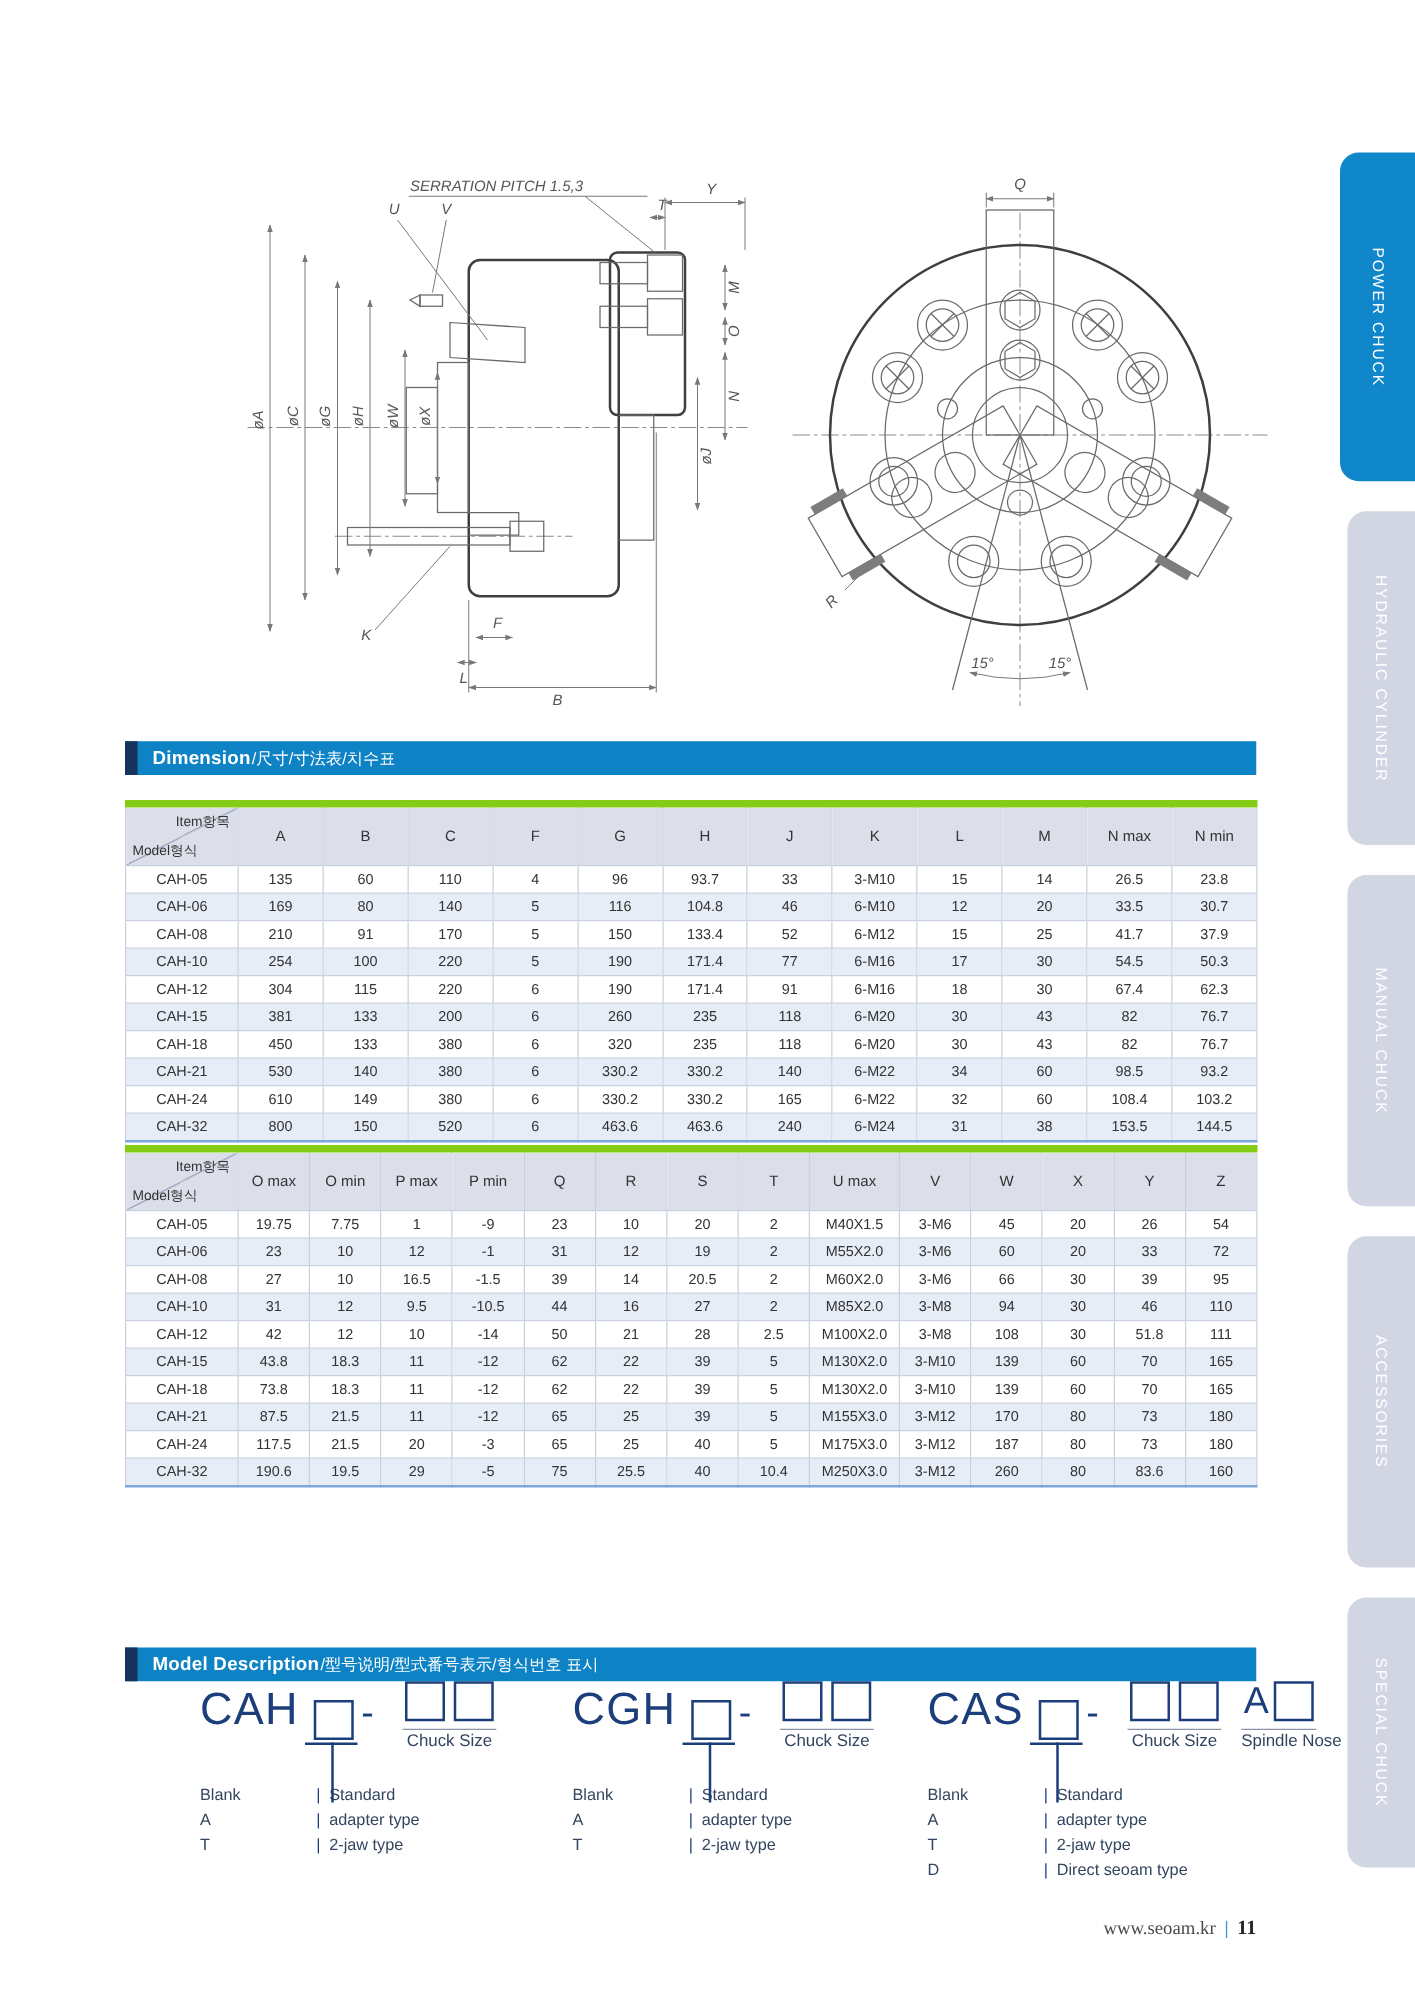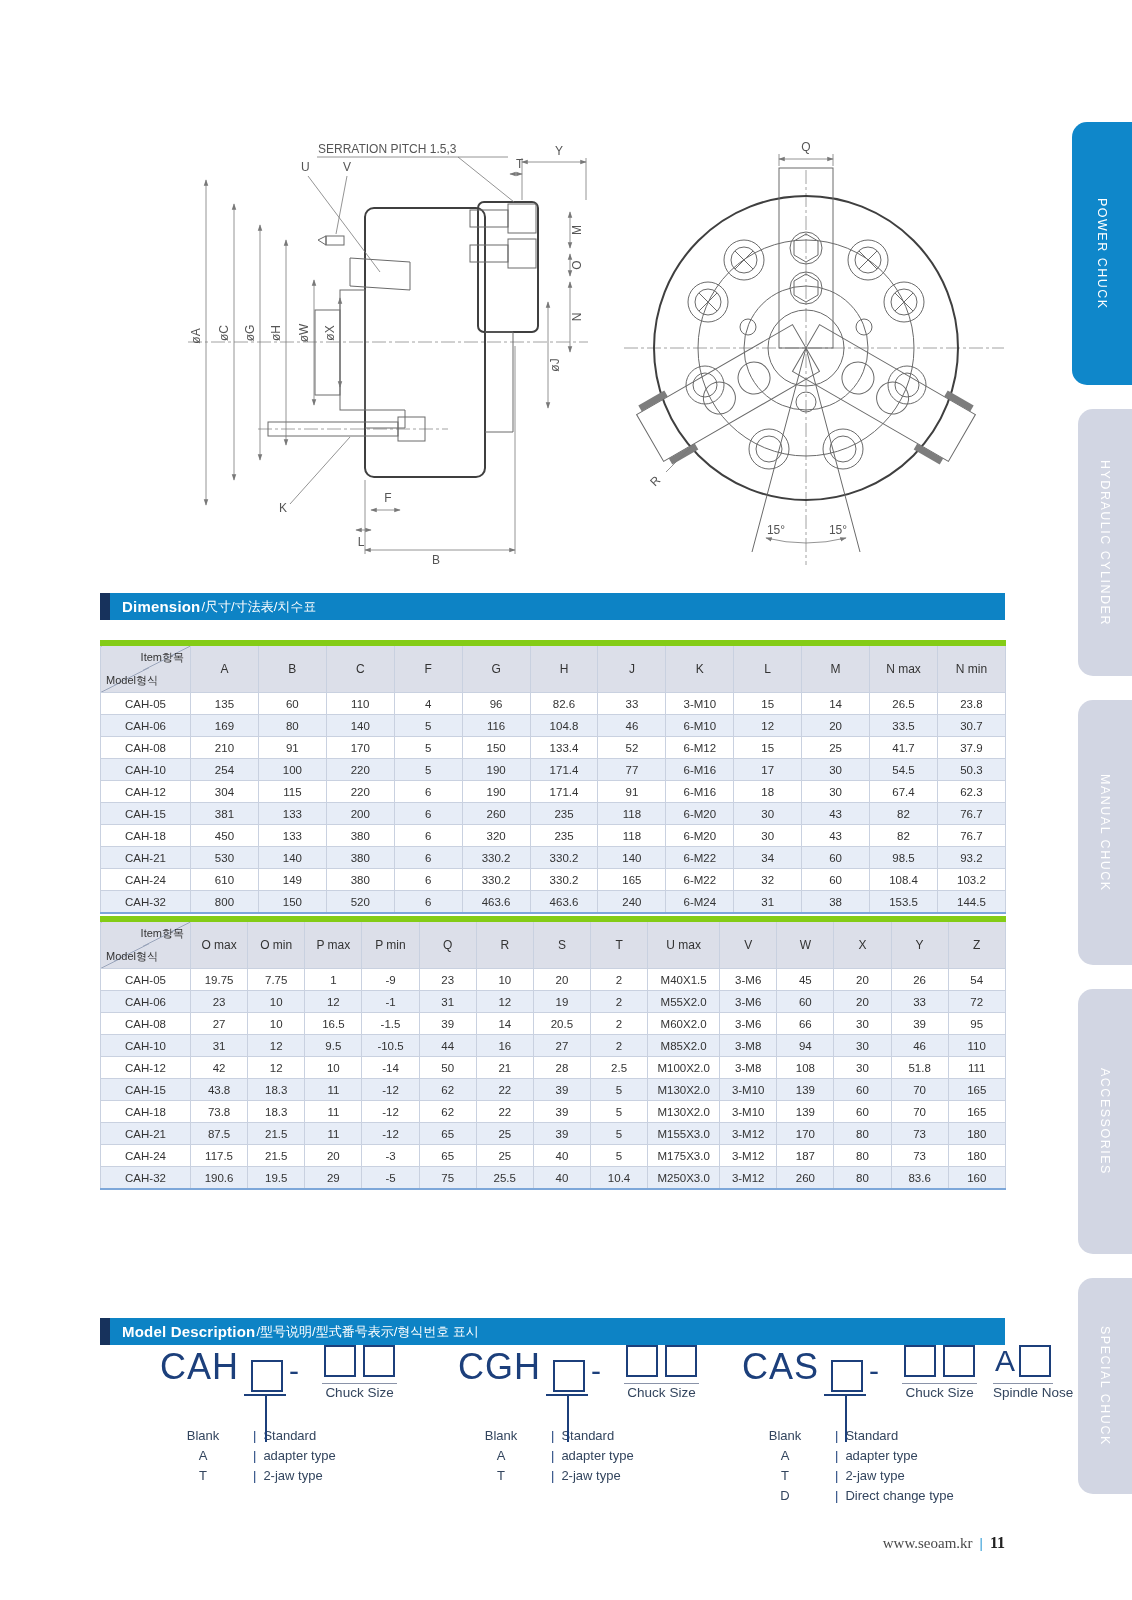--- a/index.html
+++ b/index.html
@@ -5,21 +5,21 @@
   html,body{margin:0;padding:0;background:#e8e8e8;}
   .page{position:relative;width:1132px;height:1600px;background:#ffffff;margin:0 auto;
         font-family:"Liberation Sans",sans-serif;overflow:hidden;}
   
   .sec-bar{position:absolute;left:100px;width:905px;height:27px;background:#0d83c5;
            display:flex;align-items:center;color:#fff;}
   .sec-accent{width:10px;height:27px;background:#17325c;margin-right:12px;flex:0 0 auto;}
   .sec-title{font-size:15px;font-weight:bold;letter-spacing:0.2px;}
   .sec-sub{font-size:13px;margin-left:1px;}
   
-  .drawing-area{position:absolute;left:118px;top:140px;width:900px;height:435px;}
+  .drawing-area{position:absolute;left:128px;top:140px;width:900px;height:435px;font-style:italic;}
   .drawing-area svg{position:absolute;top:0;}
   svg text{font-family:"Liberation Sans",sans-serif;fill:#555;font-size:12px;}
   .thick{stroke:#3f3f3f;stroke-width:2;fill:none;}
   .thin{stroke:#6a6a6a;stroke-width:1;fill:none;}
   .dim{stroke:#787878;stroke-width:0.8;fill:none;}
   .cl{stroke:#8a8a8a;stroke-width:0.8;fill:none;stroke-dasharray:14 3 3 3;}
   .hatch{fill:#7d7d7d;}
   
   .dim-table{position:absolute;left:100px;width:905px;border-collapse:collapse;table-layout:fixed;
              font-size:11.5px;color:#333;}
@@ -44,21 +44,21 @@
   .stem-v{position:absolute;left:14px;top:34px;height:48px;border-left:2px solid #1c3f7b;}
   .diag-dash{font-size:30px;margin:0 7px 0 10px;color:#1c3f7b;}
   .chuck-group{position:relative;display:inline-block;padding-bottom:4px;margin-left:16px;}
   .chuck-group .boxes{display:flex;gap:7px;padding:0 2px 6px 2px;border-bottom:1.5px solid #8a93a8;}
   .grp-label{position:absolute;top:40px;left:0;right:0;text-align:center;font-size:13.5px;color:#33455e;white-space:nowrap;}
   .spindle-group{position:relative;display:inline-block;margin-left:16px;padding-bottom:4px;}
   .spindle-group .boxes{display:flex;align-items:center;gap:4px;padding:0 2px 6px 2px;border-bottom:1.5px solid #8a93a8;}
   .sp-prefix{font-size:30px;color:#1c3f7b;line-height:28px;}
   .diag-options{margin-top:38px;margin-left:0;font-size:13px;color:#33455e;line-height:20px;}
   .opt{display:flex;}
-  .opt-code{width:86px;text-align:center;color:#33455e;}
+  .opt-code{width:86px;text-align:left;color:#33455e;}
   .opt-sep{margin:0 7px;color:#1c3f7b;}
   .opt-desc{color:#33455e;}
   
   .footer{position:absolute;right:127px;top:1534px;font-family:"Liberation Serif",serif;
           font-size:15px;color:#4a4a4a;display:flex;align-items:baseline;gap:7px;}
   .footer .pg-sep{color:#2e9bd6;font-weight:bold;}
   .footer .pg-num{font-weight:bold;color:#222;font-size:16px;}
   
   .sidebar{position:absolute;right:0;top:0;width:62px;height:1600px;display:flex;flex-direction:column;
            align-items:flex-end;padding-top:122px;box-sizing:border-box;}
@@ -316,21 +316,21 @@
         </tr>
       </thead>
       <tbody>
         <tr>
           <td>CAH-05</td>
           <td>135</td>
           <td>60</td>
           <td>110</td>
           <td>4</td>
           <td>96</td>
-          <td>82.6</td>
+          <td>93.7</td>
           <td>33</td>
           <td>3-M10</td>
           <td>15</td>
           <td>14</td>
           <td>26.5</td>
           <td>23.8</td>
         </tr>
         <tr>
           <td>CAH-06</td>
           <td>169</td>
@@ -785,21 +785,21 @@
             <span class="opt-desc">adapter type</span>
           </div>
           <div class="opt">
             <span class="opt-code">T</span>
             <span class="opt-sep">|</span>
             <span class="opt-desc">2-jaw type</span>
           </div>
           <div class="opt">
             <span class="opt-code">D</span>
             <span class="opt-sep">|</span>
-            <span class="opt-desc">Direct change type</span>
+            <span class="opt-desc">Direct seoam type</span>
           </div>
         </div>
       </div>
     </div>
 
   <div class="footer">
     <span>www.seoam.kr</span>
     <span class="pg-sep">|</span>
     <span class="pg-num">11</span>
   </div>

